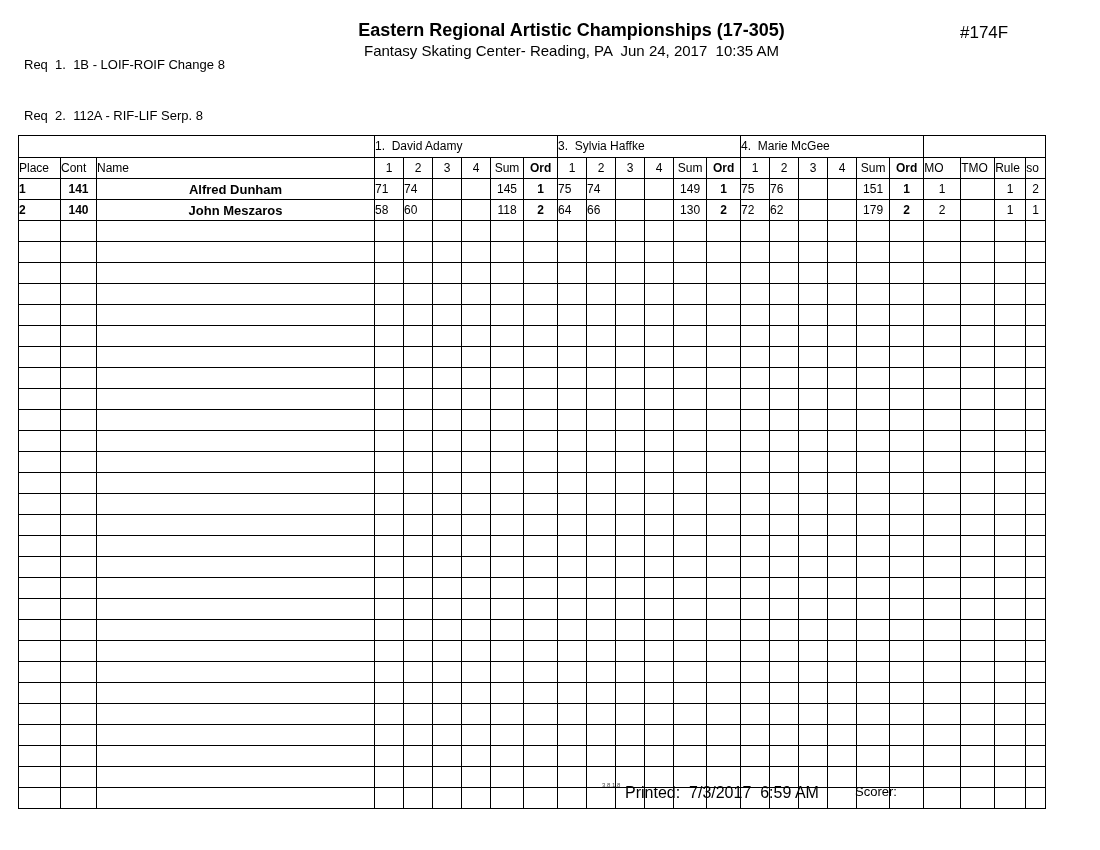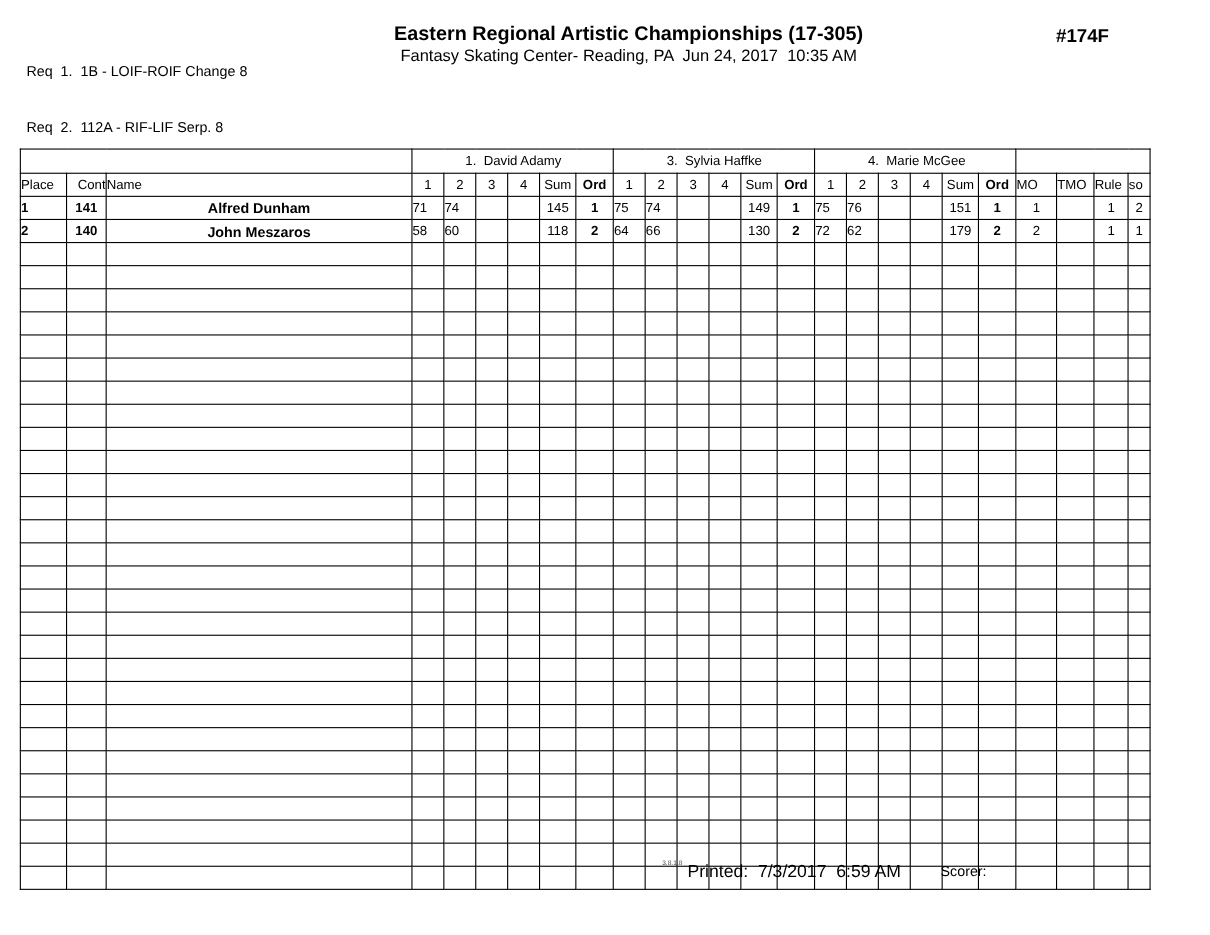--- a/index.html
+++ b/index.html
@@ -11,37 +11,37 @@
     position:absolute;left:24px;top:22px;font-size:13px;line-height:17px;white-space:pre;
   }
   .title-block{
     position:absolute;left:0;top:20px;width:1065px;text-align:center;line-height:1.15;margin-left:39px;
   }
   .t-champ{font-size:18px;font-weight:bold;white-space:pre;}
   .t-venue{font-size:15px;white-space:pre;margin-top:1px;}
   .t-event{font-size:20px;font-weight:bold;margin-top:3px;}
   .t-report{font-size:16px;margin-top:3px;}
   .event-num{
-    position:absolute;left:960px;top:23px;font-size:17px;font-weight:bold;
+    position:absolute;left:960px;top:23px;font-size:17px;font-weight:normal;
   }
   table.score-table{
     position:absolute;left:18px;top:135px;width:1027px;
     border-collapse:collapse;table-layout:fixed;font-size:12px;
   }
   table.score-table td{
     border:1px solid #000;height:20px;padding:0;line-height:19px;
     overflow:hidden;white-space:pre;vertical-align:middle;
   }
-  tr.judges-row td{height:21px;padding-left:48px;}
+  tr.judges-row td{height:21px;}
   td.blank{border:none;background:#fff;}
   td.judge-name{text-align:left;padding-left:5px;font-size:12px;}
   
   td.h{font-weight:normal;}
   td.h-place{text-align:left;padding-left:3px;}
-  td.h-cont{text-align:right;margin-top:14px;}
+  td.h-cont{text-align:left;margin-top:14px;}
   td.h-name{text-align:left;padding-left:6px;}
   td.h-num{text-align:center;}
   td.h-right{text-align:left;padding-left:3px;}
   
   td.place{font-weight:bold;text-align:left;padding-left:9px;}
   td.cont{font-weight:bold;text-align:center;}
   td.name{font-weight:bold;font-size:13px;text-align:center;padding-left:6px;}
   td.score{text-align:left;padding-left:3px;}
   td.sum{text-align:center;}
   td.ord{font-weight:bold;text-align:center;

